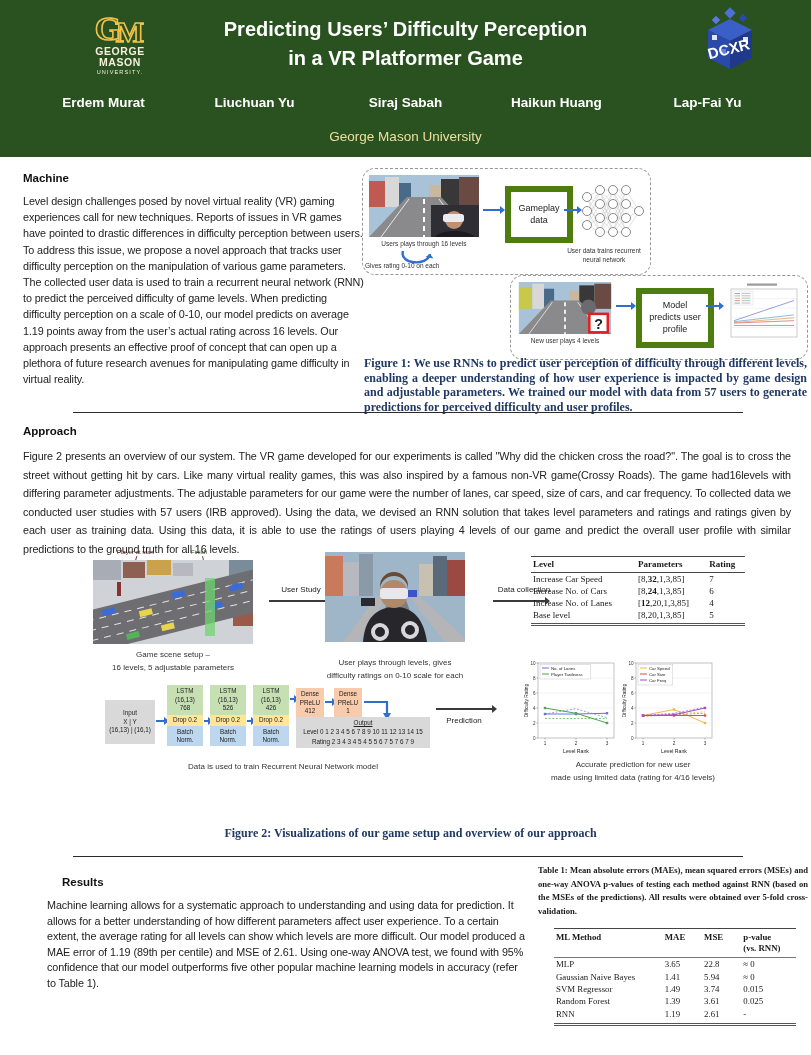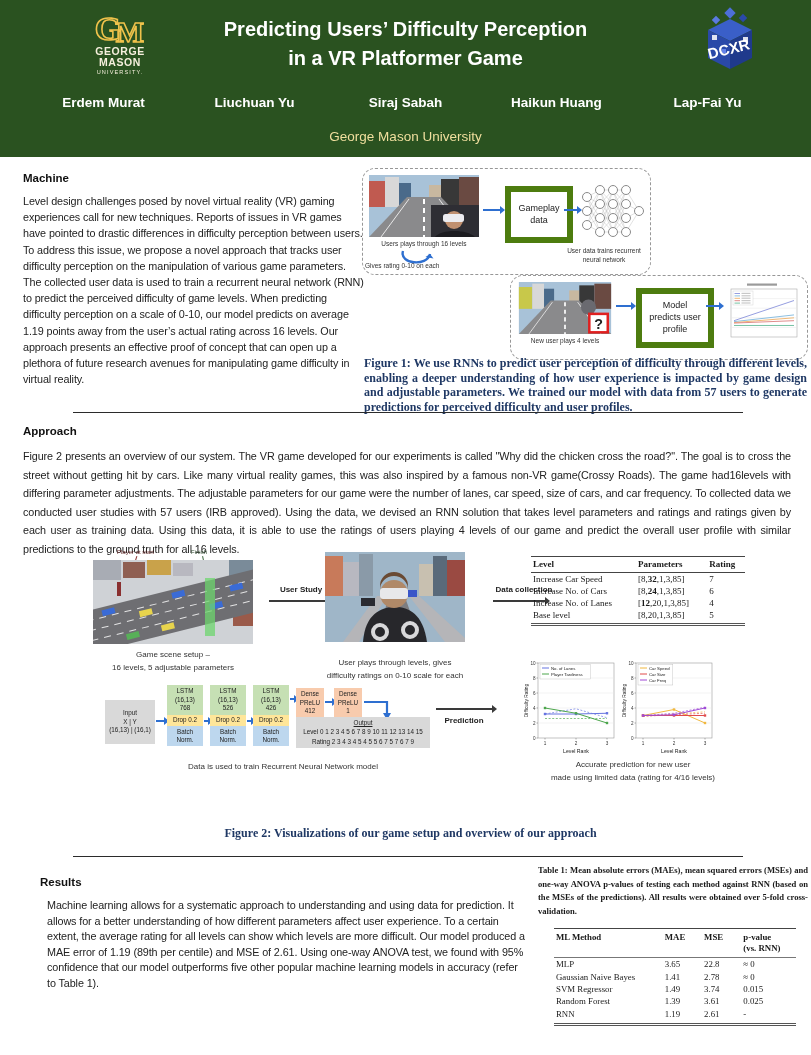--- a/index.html
+++ b/index.html
@@ -19,21 +19,21 @@
   .author{flex:1;text-align:center;color:#fff;font-weight:700;font-size:13.5px;}
   .affil{left:0;top:129px;width:811px;text-align:center;color:#f0df9e;font-size:13.5px;}
 
   
   .sec-h{font-weight:700;font-size:11.5px;color:#111;}
   .body-txt{font-size:10.8px;letter-spacing:-0.1px;color:#222;}
   .abstract-h{left:23px;top:172px;}
   .abstract-b{left:23px;top:193px;width:342px;line-height:16.2px;}
   .approach-h{left:23px;top:425px;}
   .approach-b{left:23px;top:447px;width:768px;line-height:18.6px;text-align:justify;}
-  .results-h{left:40px;top:876px;}
+  .results-h{left:62px;top:876px;}
   .results-b{left:47px;top:898px;width:482px;line-height:15.6px;}
 
   .rule{position:absolute;left:73px;width:670px;height:0;border-top:1.6px solid #2b2b2b;}
   .rule1{top:412px;} .rule2{top:856px;}
 
   
   .fig1{left:360px;top:165px;width:448px;height:246px;}
   .dashbox{position:absolute;border:1.2px dashed #979797;border-radius:13px;background:#fff;}
   .f1b1{left:2px;top:3px;width:287px;height:105px;}
   .f1b2{left:150px;top:110px;width:296px;height:83px;}
@@ -49,21 +49,21 @@
   .arr::after{content:"";position:absolute;right:-5px;top:-2.9px;
               border-left:5px solid #2e6fd0;border-top:4px solid transparent;border-bottom:4px solid transparent;}
   .arr.dark{background:#3a3a3a;}
   .arr.dark::after{border-left-color:#3a3a3a;}
 
   
   .fig2{left:23px;top:548px;width:775px;height:292px;}
   .scene-lbl{position:absolute;font-size:6px;color:#5a1f1f;}
   .ptr{position:absolute;width:1px;height:9px;background:#8a3030;}
   .small-cap{position:absolute;font-size:8px;color:#333;text-align:center;white-space:pre-line;line-height:13px;}
-  .flow-lbl{position:absolute;font-size:8px;color:#222;text-align:center;font-weight:bold;}
+  .flow-lbl{position:absolute;font-size:8px;color:#222;text-align:center;}
 
   .ltable{position:absolute;left:508px;top:8px;width:214px;font-family:"Liberation Serif",serif;
           font-size:9px;color:#1a1a1a;border-collapse:collapse;}
   .ltable th{font-weight:700;text-align:left;border-top:1.6px solid #444;border-bottom:1px solid #444;
              padding:2px 2px 3px 2px;}
   .ltable td{padding:1px 2px;}
   .ltable tr.last td{padding-bottom:3px;border-bottom:3px double #555;}
 
   .pbox{position:absolute;display:flex;align-items:center;justify-content:center;text-align:center;
         font-size:6.3px;line-height:1.35;white-space:pre-line;color:#222;}
@@ -560,21 +560,21 @@
     <tbody>
       <tr>
         <td>MLP</td>
           <td>3.65</td>
         <td>22.8</td>
           <td>≈ 0</td>
       </tr>
       <tr>
         <td>Gaussian Naive Bayes</td>
           <td>1.41</td>
-        <td>2.78</td>
+        <td>5.94</td>
           <td>≈ 0</td>
       </tr>
       <tr>
         <td>SVM Regressor</td>
           <td>1.49</td>
         <td>3.74</td>
           <td>0.015</td>
       </tr>
       <tr>
         <td>Random Forest</td>

